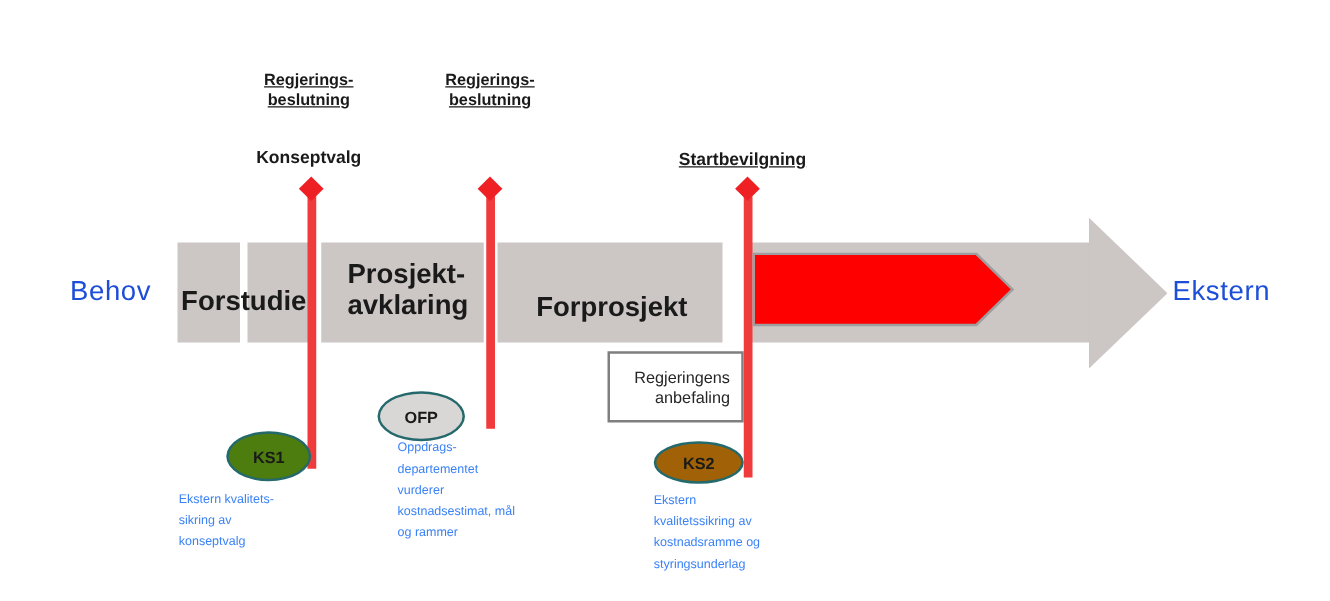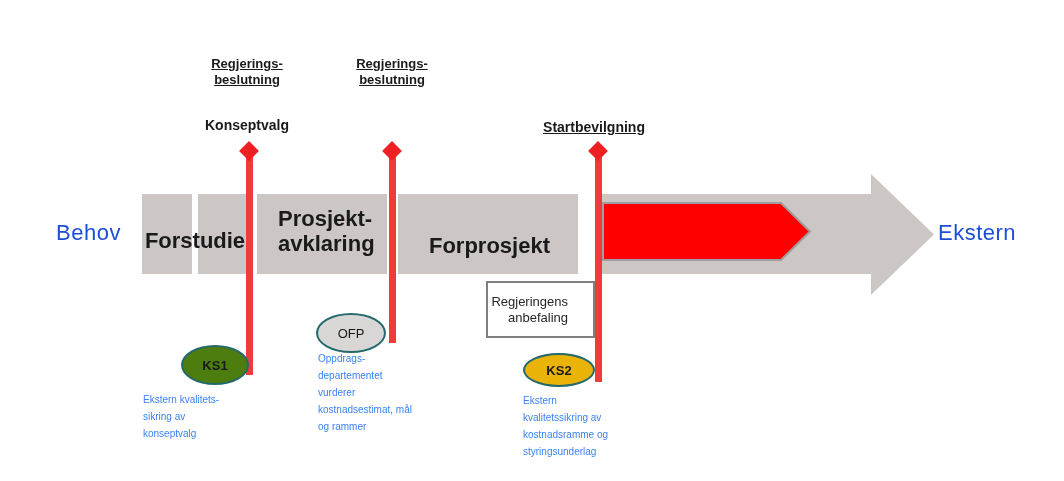--- a/index.html
+++ b/index.html
@@ -74,33 +74,33 @@
     position:absolute;left:602px;top:204px;width:182px;height:56px;
     display:flex;align-items:center;justify-content:center;
     font-weight:bold;font-size:16px;color:#111;z-index:3;
   }
 
   
   #recommendation-box{
     position:absolute;left:486px;top:281px;width:109px;height:57px;
     box-sizing:border-box;background:#ffffff;border:2px solid #7f7f7f;
     display:flex;flex-direction:column;justify-content:center;
-    text-align:right;padding-right:25px;
+    text-align:right;padding-right:9px;
     font-size:13px;line-height:16px;color:#262626;z-index:3;
   }
 
   
   .badge{
     position:absolute;border:2px solid #24696b;border-radius:50%;
     display:flex;align-items:center;justify-content:center;
     font-size:13px;font-weight:600;color:#1a1a1a;z-index:3;box-sizing:border-box;
   }
   #badge-ks1{left:181px;top:345px;width:68px;height:40px;background:#4d7c0f;}
-  #badge-ofp{left:316px;top:313px;width:70px;height:40px;background:#d9d6d6;font-weight:400;}
-  #badge-ks2{left:523px;top:353px;width:72px;height:34px;background:#eab308;}
+  #badge-ofp{left:302px;top:313px;width:70px;height:40px;background:#d9d6d6;font-weight:700;}
+  #badge-ks2{left:523px;top:353px;width:72px;height:34px;background:#a16207;}
 
   
   .ann-text{
     position:absolute;font-size:10px;line-height:17px;color:#3b82f6;z-index:4;
   }
   #ann-ks1{left:143px;top:391px;width:130px;}
   #ann-ofp{left:318px;top:350px;width:160px;}
   #ann-ks2{left:523px;top:392px;width:160px;}
 </style>
 </head>

